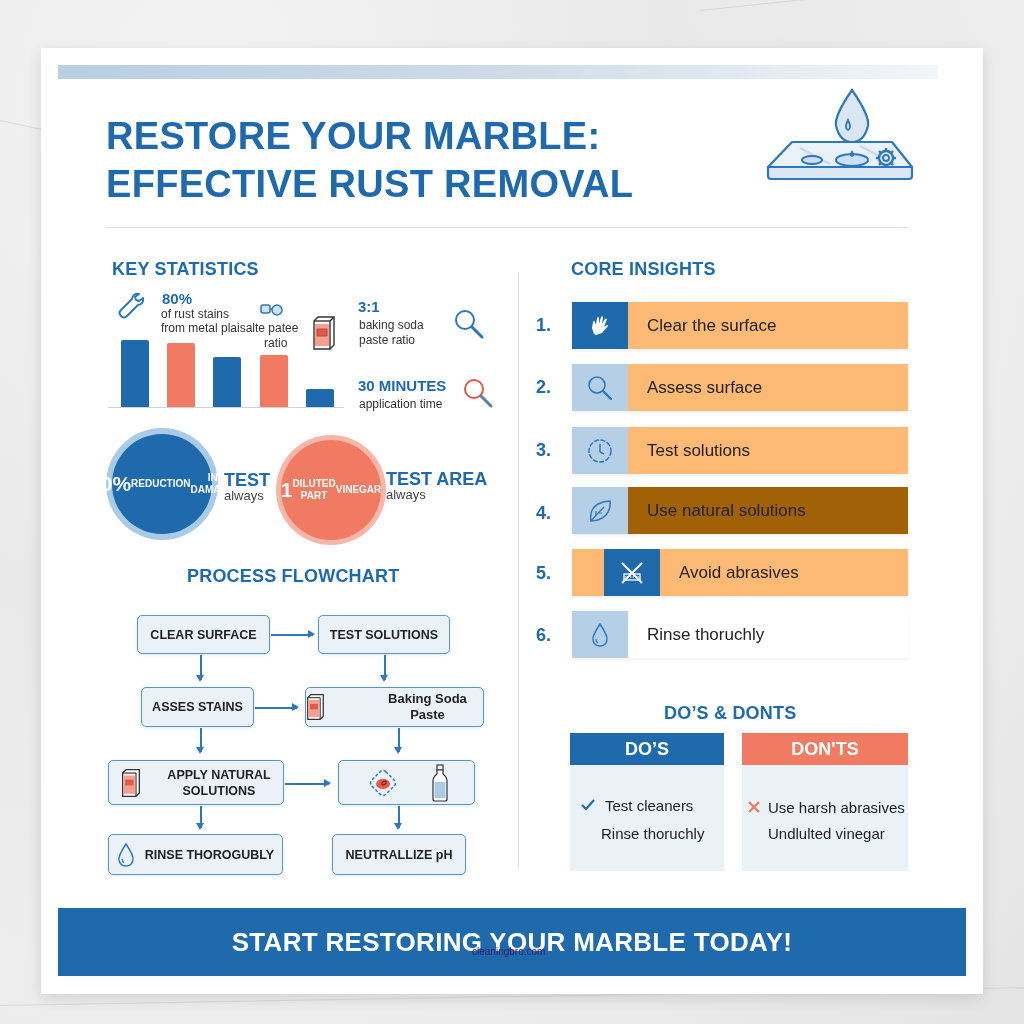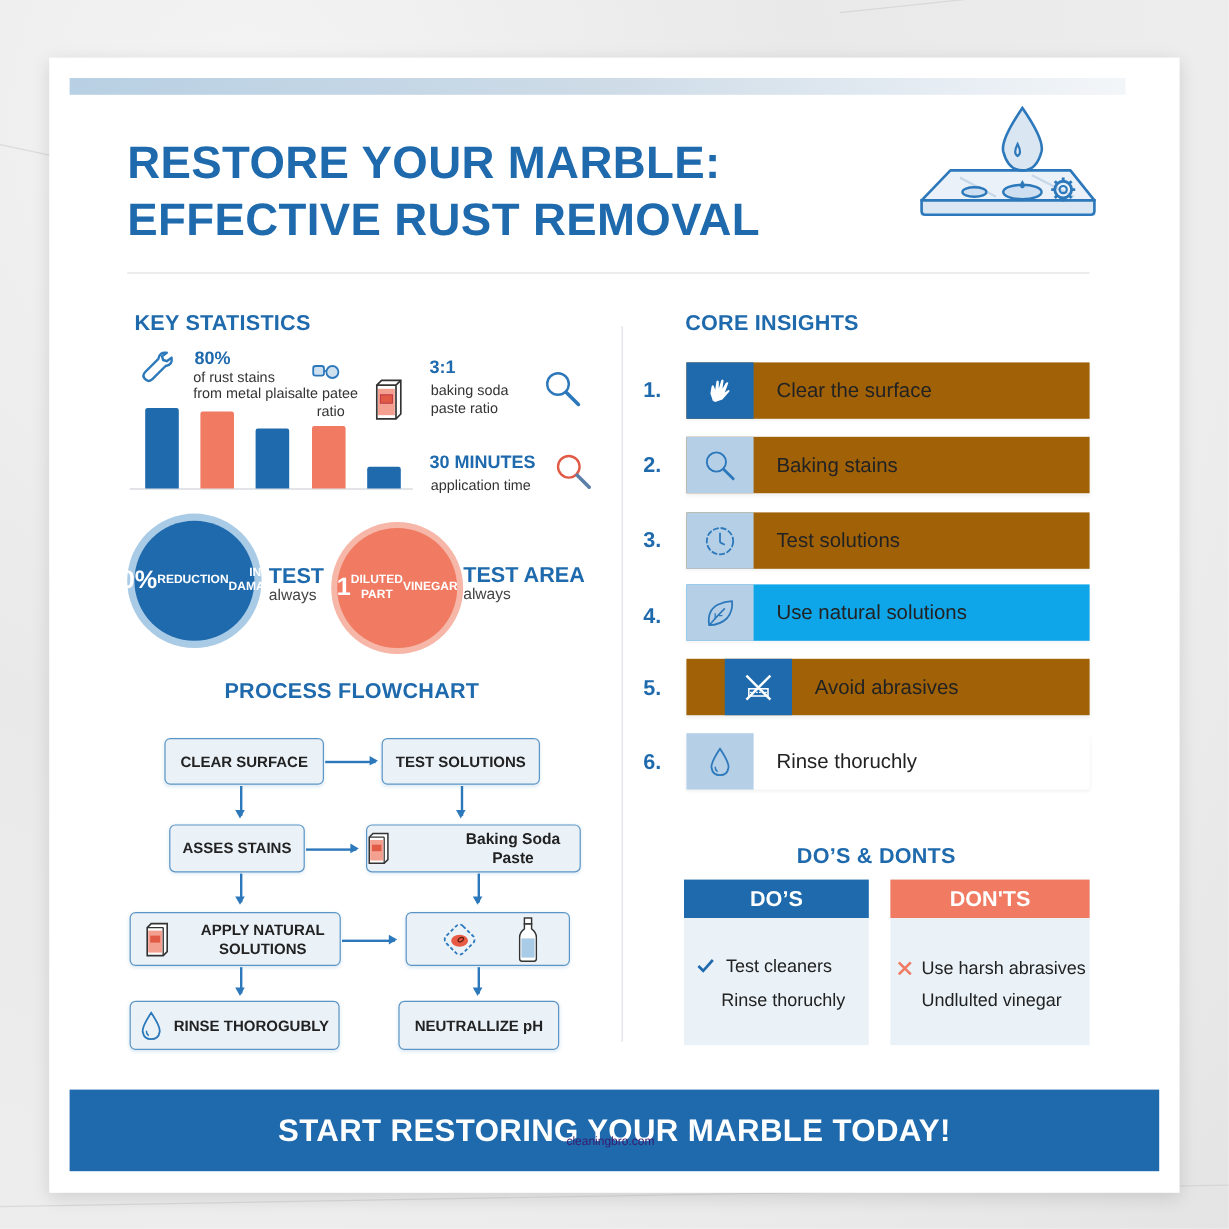--- a/index.html
+++ b/index.html
@@ -52,21 +52,21 @@
     box-shadow: 0 1px 3px rgba(30,106,173,0.15);
   }
   .fbox.light { font-weight: 700; font-size: 13px; gap: 47px; }
   .arrow-h { position: absolute; height: 1.5px; background: #2c78bb; }
   .arrow-h::after { content: ""; position: absolute; right: -2px; top: -4px; border-left: 7px solid #2c78bb; border-top: 4.5px solid transparent; border-bottom: 4.5px solid transparent; }
   .arrow-v { position: absolute; width: 1.5px; background: #2c78bb; }
   .arrow-v::after { content: ""; position: absolute; bottom: -2px; left: -4px; border-top: 7px solid #2c78bb; border-left: 4.5px solid transparent; border-right: 4.5px solid transparent; }
 
   
   .ins-num { position: absolute; left: 536px; color: #1e6aad; font-weight: 700; font-size: 18px; }
-  .ins-row { position: absolute; left: 572px; width: 336px; height: 47px; background: #a16207; display: flex; align-items: center; box-shadow: 0 2px 3px rgba(0,0,0,0.06); }
+  .ins-row { position: absolute; left: 572px; width: 336px; height: 47px; background: #fdba74; display: flex; align-items: center; box-shadow: 0 2px 3px rgba(0,0,0,0.06); }
   .ins-icon { width: 56px; height: 47px; display: flex; align-items: center; justify-content: center; background: #b5d0e6; }
   .ins-icon.dark { background: #1e6aad; }
   .ins-label { padding-left: 19px; font-size: 17px; color: #222; }
 
   
   .dd-col { position: absolute; top: 733px; width: 154px; height: 138px; background: #eaf2f8; }
   .dd-head { height: 32px; display: flex; align-items: center; justify-content: center; color: #fff; font-weight: 700; font-size: 18px; }
   .dd-item { position: absolute; font-size: 15px; color: #222; white-space: nowrap; }
 
   .footer-banner {
@@ -264,37 +264,37 @@
 </div>
 
 <div class="ins-num" style="top:377px;">2.</div>
 <div class="ins-row" style="top:364px;">
   <div class="ins-icon">
     <svg width="30" height="30" viewBox="0 0 30 30">
       <circle cx="12" cy="12" r="8" fill="none" stroke="#2c78bb" stroke-width="1.6"></circle>
       <line x1="18" y1="18" x2="26" y2="26" stroke="#2c78bb" stroke-width="2.4" stroke-linecap="round"></line>
     </svg>
   </div>
-  <div class="ins-label">Baking stains</div>
+  <div class="ins-label">Assess surface</div>
 </div>
 
 <div class="ins-num" style="top:440px;">3.</div>
 <div class="ins-row" style="top:427px;">
   <div class="ins-icon">
     <svg width="28" height="28" viewBox="0 0 28 28">
       <circle cx="14" cy="14" r="11" fill="none" stroke="#2c78bb" stroke-width="1.5" stroke-dasharray="5 1.5"></circle>
       <line x1="14" y1="7" x2="14" y2="15" stroke="#2c78bb" stroke-width="1.5"></line>
       <line x1="14" y1="15" x2="18" y2="17" stroke="#2c78bb" stroke-width="1.5"></line>
     </svg>
   </div>
   <div class="ins-label">Test solutions</div>
 </div>
 
 <div class="ins-num" style="top:503px;">4.</div>
-<div class="ins-row" style="top:487px;background:#0ea5e9;">
+<div class="ins-row" style="top:487px;background:#a16207;">
   <div class="ins-icon">
     <svg width="28" height="28" viewBox="0 0 28 28">
       <path d="M5 24 Q3 12 12 7 Q18 4 24 4 Q25 12 20 18 Q14 24 5 24 Z" fill="none" stroke="#2c78bb" stroke-width="1.5"></path>
       <path d="M5 24 Q12 16 18 10" fill="none" stroke="#2c78bb" stroke-width="1.3"></path>
       <path d="M10 19 L10 14 M13 16 L16 16" fill="none" stroke="#2c78bb" stroke-width="1.1"></path>
     </svg>
   </div>
   <div class="ins-label">Use natural solutions</div>
 </div>
 

